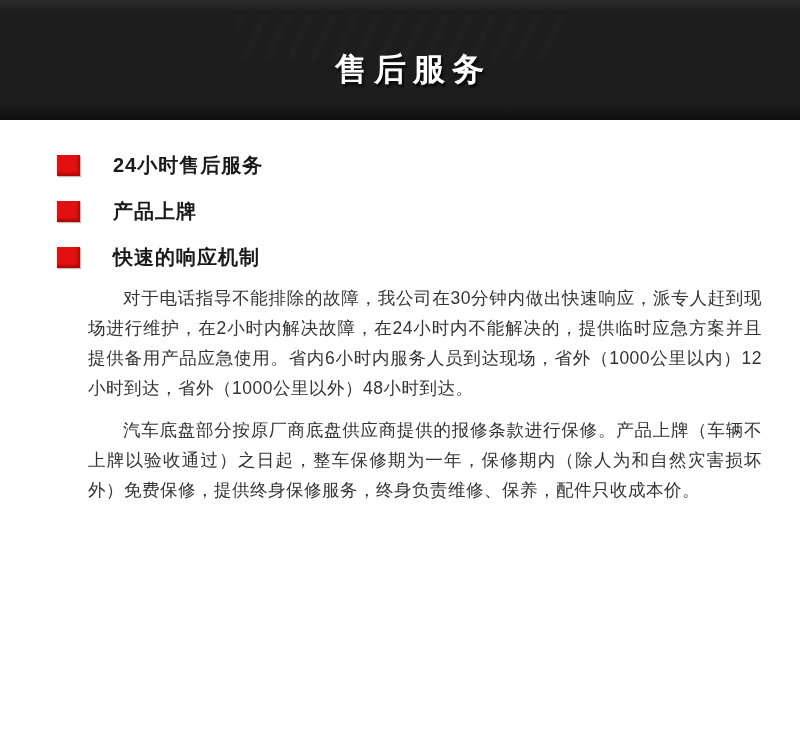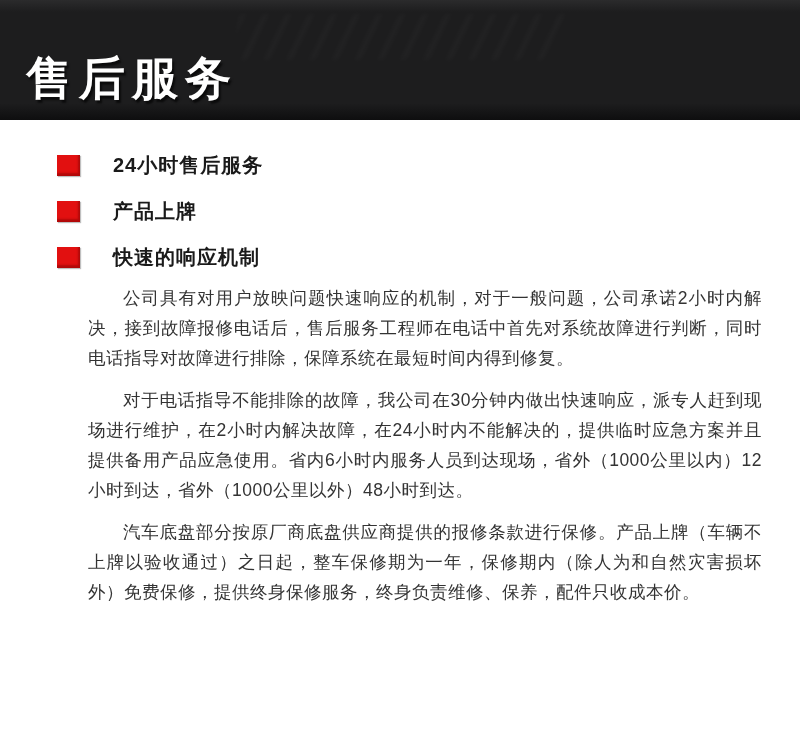--- a/index.html
+++ b/index.html
@@ -26,22 +26,23 @@
     position: relative;
     width: 100%;
     height: 120px;
     background: linear-gradient(180deg, #2b2b2c 0%, var(--header-bg) 10%, var(--header-bg) 86%, #0e0e0f 100%);
     overflow: hidden;
   }
   .hero-title {
     position: absolute;
     left: 0; right: 0;
     top: 48px;
+    text-align: center;
     color: #ffffff;
-    font-size: 46px;
+    font-size: 32px;
     font-weight: bold;
     letter-spacing: 7px;
     text-shadow: 2px 3px 2px rgba(0,0,0,0.65);
     padding-left: 26px;
   }
   .watermark {
     position: absolute;
     left: 235px;
     top: 14px;
     width: 330px;
@@ -113,21 +114,20 @@
         <span class="bullet"></span>
         <h2 class="svc-title">产品上牌</h2>
       </div>
     </section>
 
     <section class="svc">
       <div class="svc-head">
         <span class="bullet"></span>
         <h2 class="svc-title">快速的响应机制</h2>
       </div>
-      <p>公司具有对用户放映问题快速响应的机制，对于一般问题，公司承诺2小时内解决，接到故障报修电话后，售后服务工程师在电话中首先对系统故障进行判断，同时电话指导对故障进行排除，保障系统在最短时间内得到修复。</p>
       <p>对于电话指导不能排除的故障，我公司在30分钟内做出快速响应，派专人赶到现场进行维护，在2小时内解决故障，在24小时内不能解决的，提供临时应急方案并且提供备用产品应急使用。省内6小时内服务人员到达现场，省外（1000公里以内）12小时到达，省外（1000公里以外）48小时到达。</p>
     </section>
 
     <section class="svc">
       <p>汽车底盘部分按原厂商底盘供应商提供的报修条款进行保修。产品上牌（车辆不上牌以验收通过）之日起，整车保修期为一年，保修期内（除人为和自然灾害损坏外）免费保修，提供终身保修服务，终身负责维修、保养，配件只收成本价。</p>
     </section>
 
   </main>
 </div>
 

